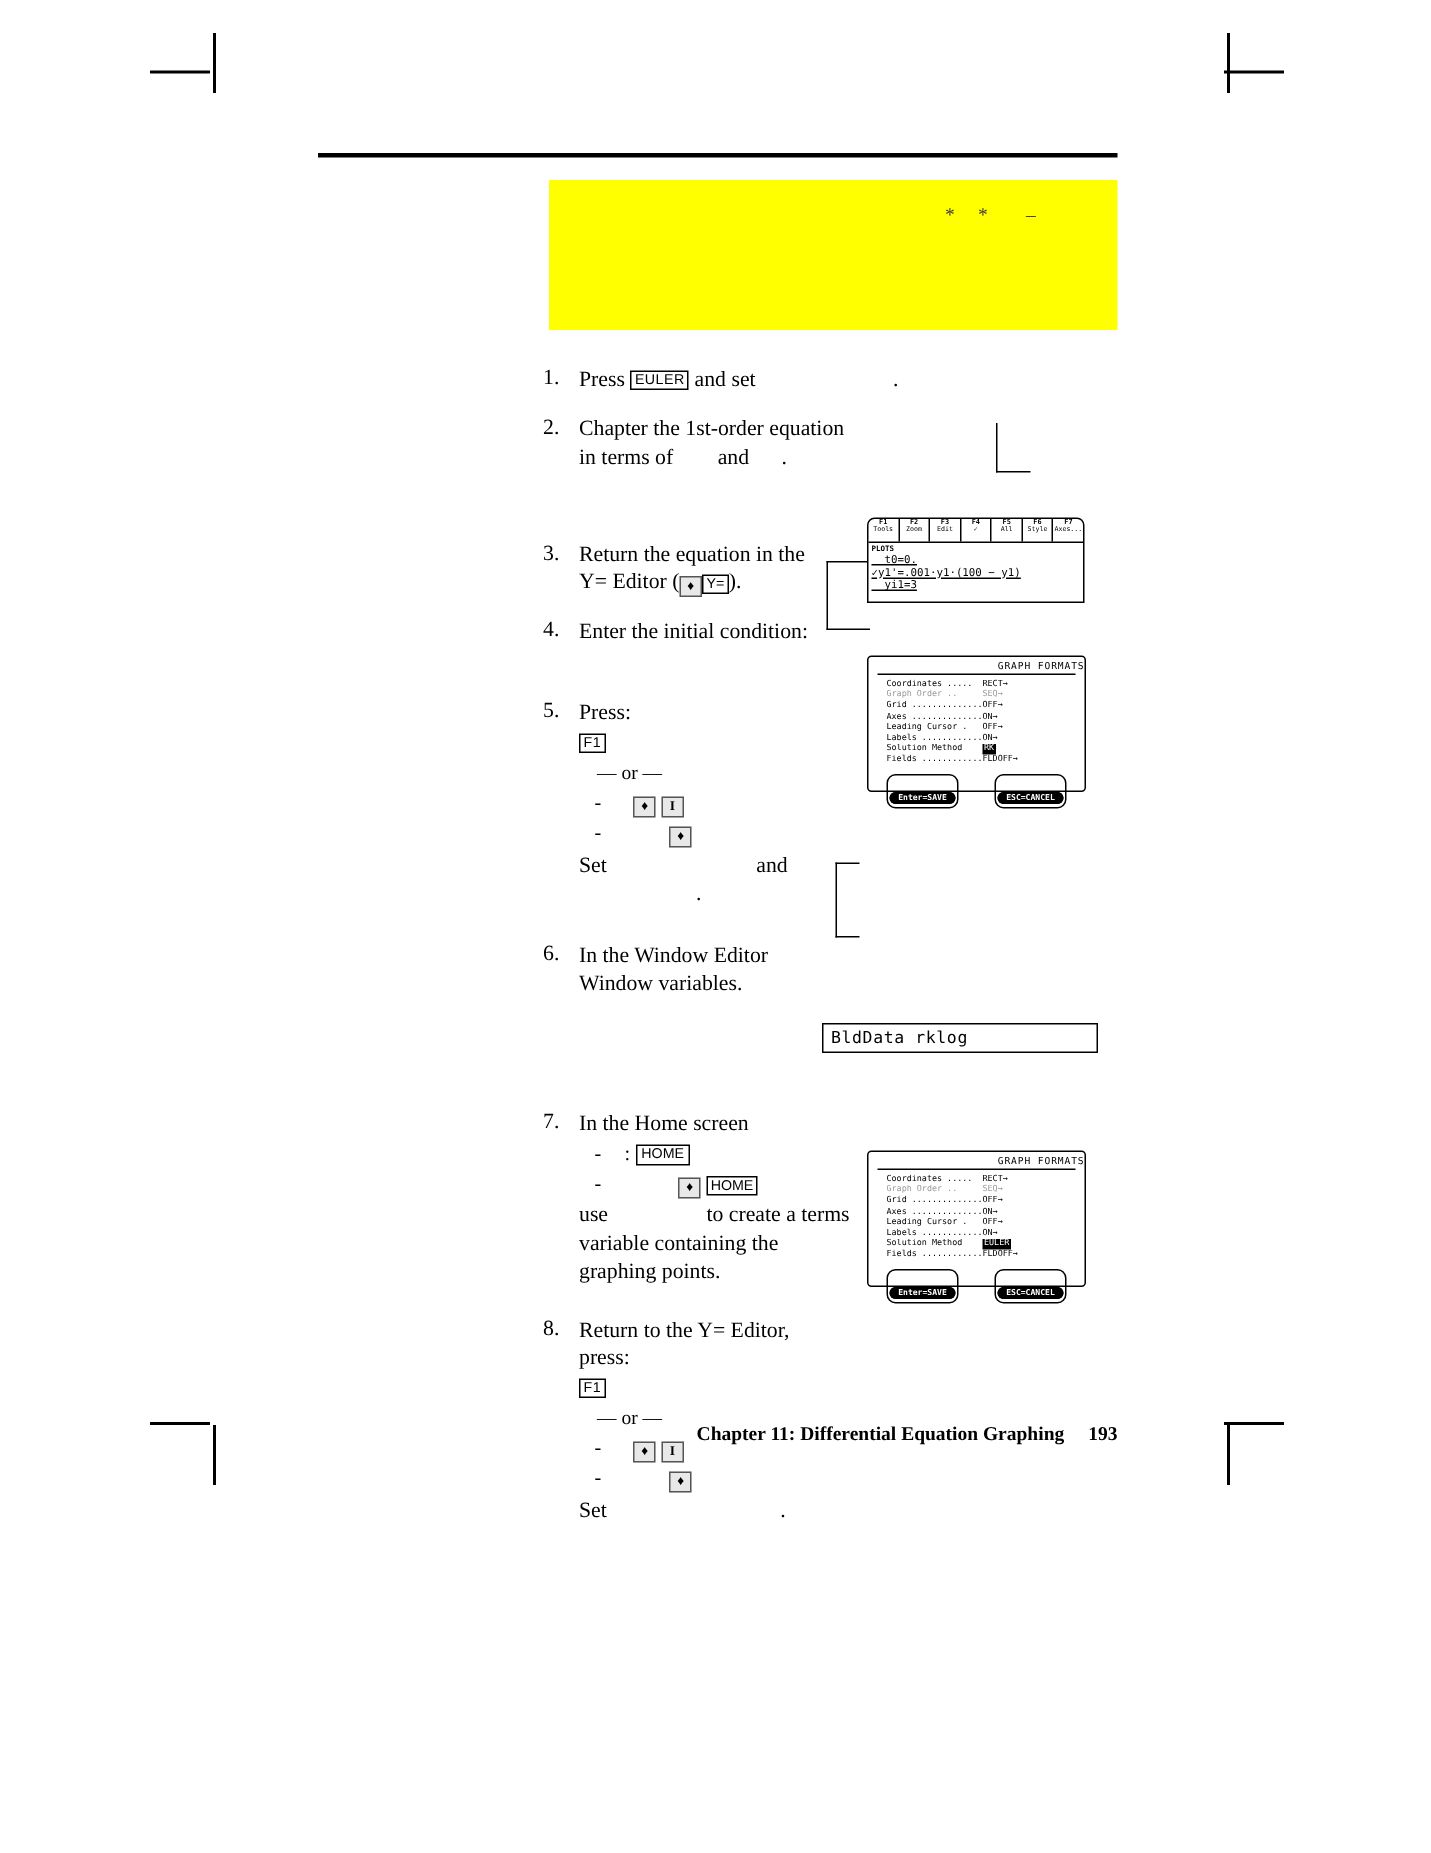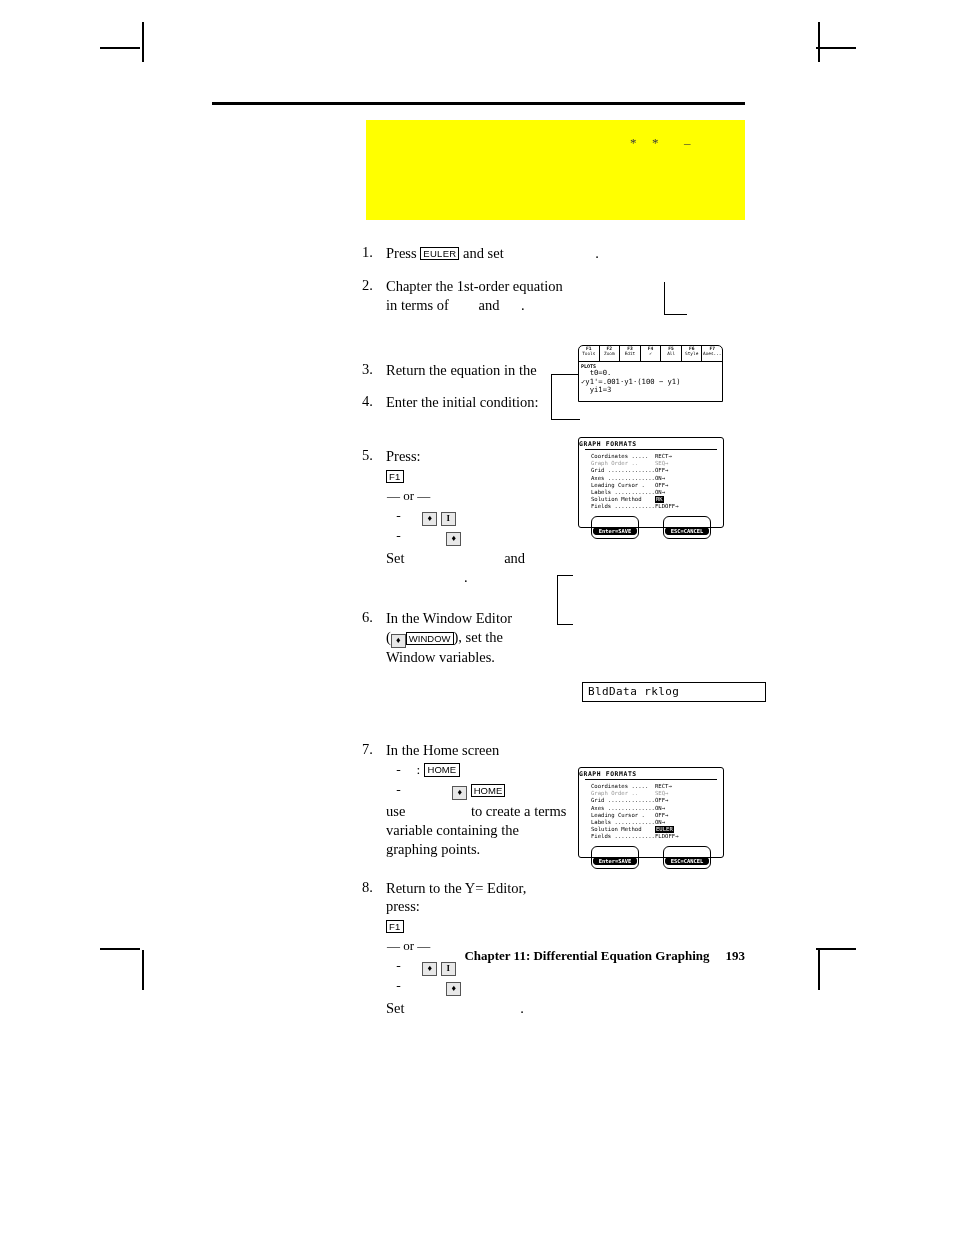--- a/index.html
+++ b/index.html
@@ -33,61 +33,61 @@
         font-size:9px;vertical-align:-1px;}
   .keybar{display:inline-block;border:1.5px solid #555;background:#e8e8e8;
           width:13px;height:12px;line-height:11px;text-align:center;
           font-size:9px;vertical-align:-1px;font-weight:bold;}
   .keyplain{display:inline-block;border:1px solid #000;padding:0 3px;
             font-family:"Liberation Sans",sans-serif;font-size:9.5px;
             line-height:12px;vertical-align:1px;}
   .nobrk{border:1px solid #000;padding:0 2px;font-family:"Liberation Sans",sans-serif;
          font-size:9.5px;line-height:11px;}
   .dash{display:inline-block;width:13px;text-align:center;}
-  .orline{margin:2px 0 1px 1px;font-size:13px;}
+  .orline{margin:2px 0 1px 12px;font-size:13px;}
   .subrow{margin-left:6px;font-size:13.5px;line-height:1.5;}
   .gap{display:inline-block;}
 
   
   .calc{position:absolute;background:#fff;border:1.5px solid #000;
         font-family:"DejaVu Sans Mono",monospace;}
 
   
   #yeditor{left:578px;top:345px;width:143px;height:55px;border-radius:5px 5px 0 0;}
   .tbar{display:flex;height:15px;border-bottom:1px solid #000;}
   .tb{flex:1;border-right:1px solid #000;font-size:4.6px;line-height:1;
       text-align:center;padding-top:1px;font-family:"DejaVu Sans Mono",monospace;
       overflow:hidden;}
   .tb:last-child{border-right:none;}
   .tb b{display:block;font-size:4.6px;font-weight:bold;}
   .tb i{display:block;font-style:normal;font-size:4.4px;}
   .ylines{padding:1px 0 0 2px;}
-  .yl{font-size:7.2px;line-height:8.6px;white-space:pre;}
+  .yl{font-size:7.2px;line-height:8.6px;white-space:pre;text-decoration:underline;}
   .plots{font-size:5px;line-height:6px;font-weight:bold;}
 
   
   .gf{width:144px;height:89px;border-radius:3px;}
   #gf1{left:578px;top:437px;}
   #gf2{left:578px;top:767px;}
-  .gftitle{text-align:left;font-size:6.4px;font-weight:bold;letter-spacing:.6px;
+  .gftitle{text-align:right;font-size:6.4px;font-weight:normal;letter-spacing:.6px;
            margin-top:2px;text-decoration:none;}
   .gftrule{height:1px;background:#000;margin:1px 6px 3px 6px;}
   .gfrows{padding:0 0 0 12px;}
   .gfrow{display:flex;font-size:5.6px;line-height:7.2px;}
   .gfl{width:64px;white-space:nowrap;overflow:hidden;}
   .gfv{white-space:nowrap;}
   .gfv.hl{background:#000;color:#fff;padding:0 1px;}
   .gfrow.faded{color:#9a9a9a;}
   .gfbtns{display:flex;justify-content:space-around;margin-top:5px;}
   .gfb{border:1px solid #000;border-radius:6px;font-size:5.4px;
        padding:0 5px;line-height:8px;font-weight:bold;background:#000;color:#fff;}
   .gfbw{border:1px solid #000;border-radius:6px;padding:1px;}
 
   
-  #homeline{left:582px;top:682px;width:182px;height:18px;}
+  #homeline{left:548px;top:682px;width:182px;height:18px;}
   #homeline .cmd{font-size:11px;line-height:18px;padding-left:5px;letter-spacing:.4px;}
 
   
   .brk{position:absolute;border-left:1.5px solid #000;}
   .brk.tb2{border-top:1.5px solid #000;}
   .brk.bb{border-bottom:1.5px solid #000;}
 
   .footer{position:absolute;left:0;top:908px;width:745px;text-align:right;
           font-size:13px;font-weight:bold;}
   .footer .pg{display:inline-block;margin-left:16px;margin-top:40px;}
@@ -133,20 +133,23 @@
         <span class="gap" style="width:26px;"></span><span>and</span>
         <span class="gap" style="width:18px;"></span><span>.</span>
       </div>
     </div>
   </div>
 
   <div class="step" style="margin-bottom:14px;">
     <span class="num">3.</span>
     <div class="stxt">
       <div>Return the equation in the</div>
+      <div>
+        <span>Y= Editor (</span><span class="keyd">♦</span><span class="nobrk">Y=</span><span>).</span>
+      </div>
     </div>
   </div>
 
   <div class="step" style="margin-bottom:35px;">
     <span class="num">4.</span>
     <div class="stxt">Enter the initial condition:</div>
   </div>
 
   <div class="step" style="margin-bottom:22px;">
     <span class="num">5.</span>
@@ -168,23 +171,20 @@
         <span class="gap" style="width:96px;"></span><span>and</span>
       </div>
       <div style="margin-left:78px;">.</div>
     </div>
   </div>
 
   <div class="step" style="margin-bottom:74px;">
     <span class="num">6.</span>
     <div class="stxt">
       <div>In the Window Editor</div>
-      <div>
-        <span>(</span><span class="keyd">♦</span><span class="nobrk">WINDOW</span><span>), set the</span>
-      </div>
       <div>Window variables.</div>
     </div>
   </div>
 
   <div class="step" style="margin-bottom:20px;">
     <span class="num">7.</span>
     <div class="stxt">
       <div>In the Home screen</div>
       <div class="subrow">
         <span class="dash">-</span>

